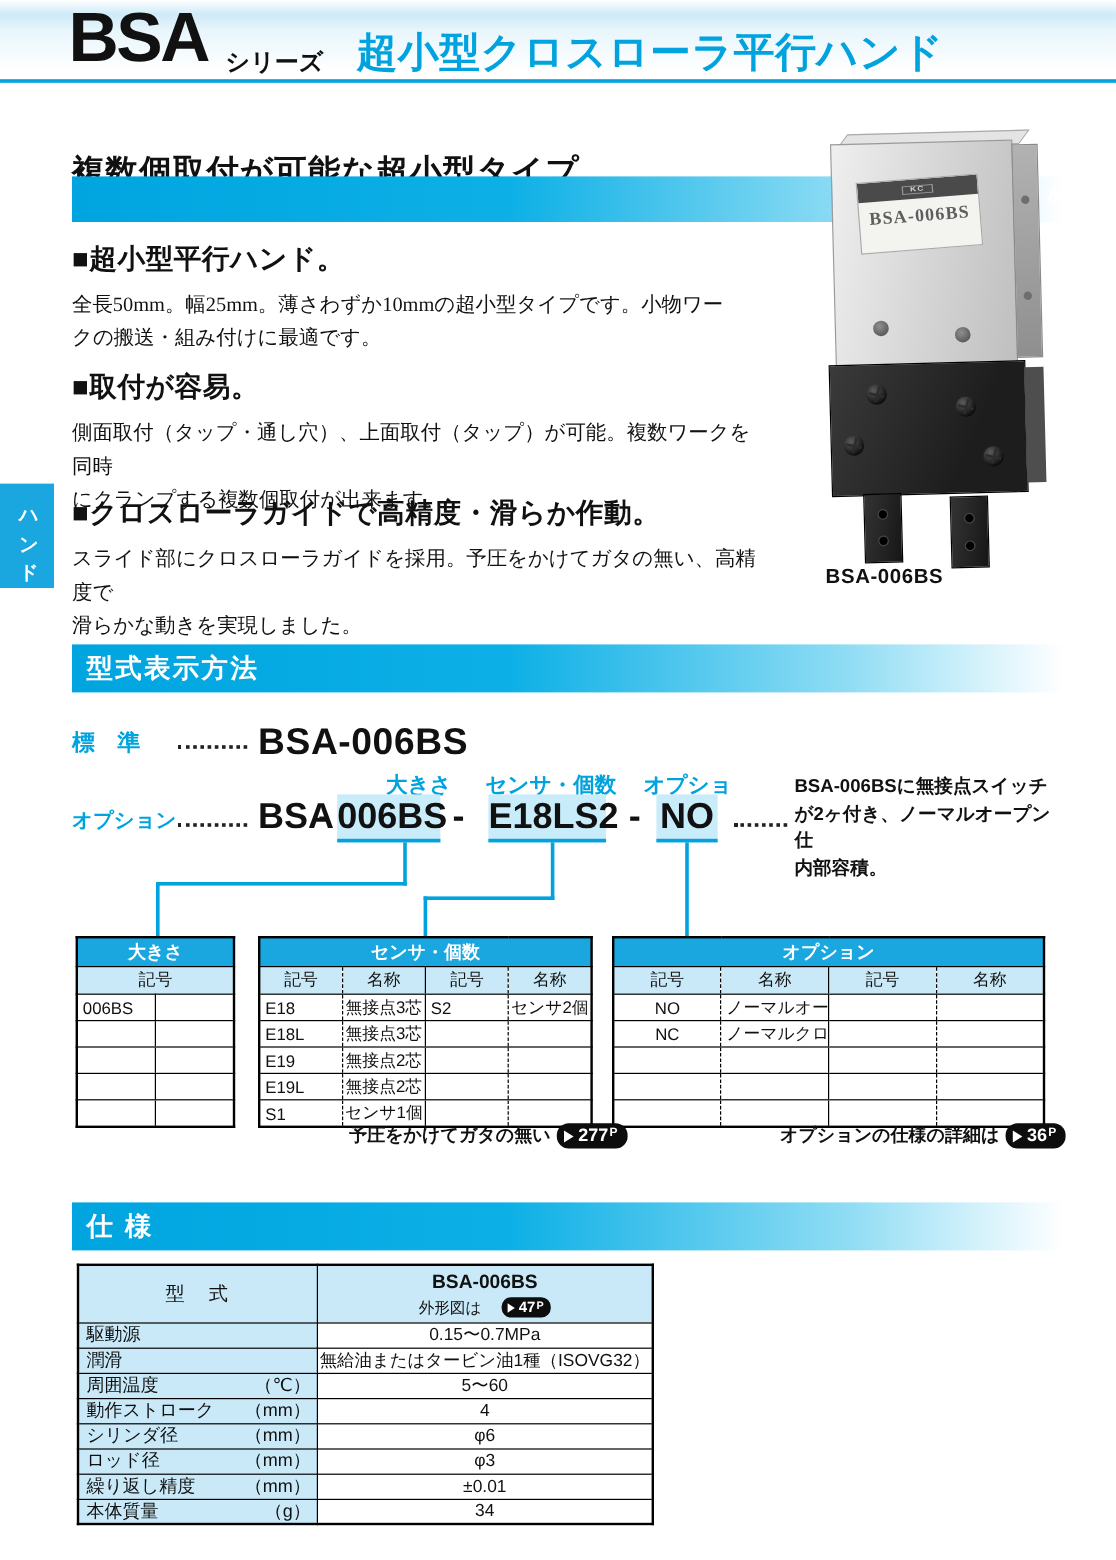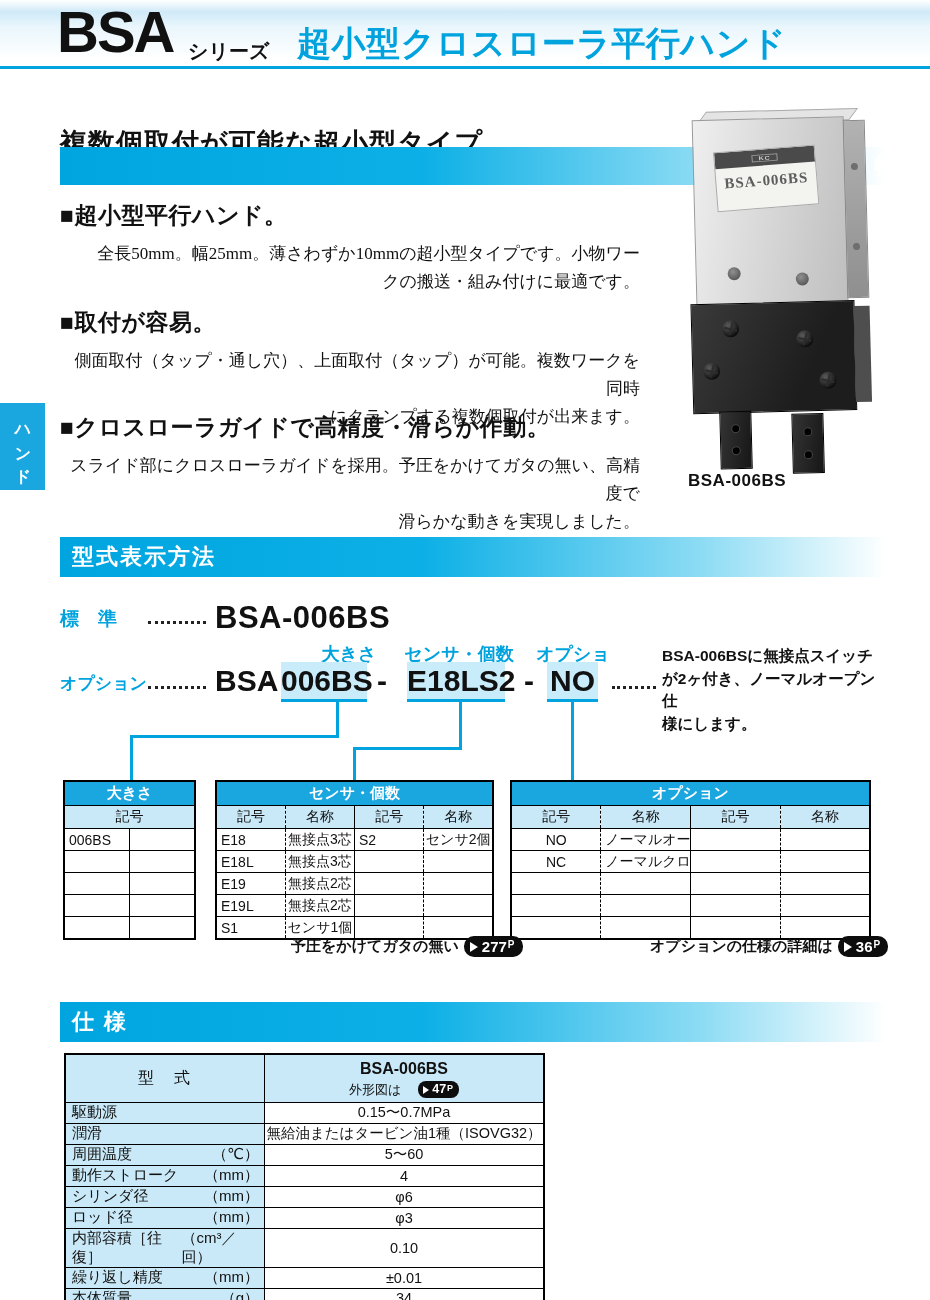--- a/index.html
+++ b/index.html
@@ -1,19 +1,19 @@
 <!DOCTYPE html>
 <html><head>
 <meta charset="utf-8">
 <style>
   html,body{margin:0;padding:0;}
   body{width:930px;height:1300px;position:relative;background:#fff;
        font-family:"Liberation Sans","DejaVu Sans",sans-serif;color:#111;}
   .abs{position:absolute;}
-  .mincho{font-family:"Liberation Serif","DejaVu Serif",serif;text-align:right;}
+  .mincho{font-family:"Liberation Serif","DejaVu Serif",serif;}
 
   
   .top-band{left:0;top:0;width:930px;height:66px;
     background:linear-gradient(180deg,#ffffff 0%,#cfeaf8 18%,#e9f6fc 40%,#ffffff 90%);
     border-bottom:3px solid #00a3dd;}
   .series-logo{left:57px;top:2px;font-size:58px;font-weight:bold;letter-spacing:-2px;line-height:1.05;}
   .series-suffix{left:188px;top:38px;font-size:20px;font-weight:bold;}
   .page-title{left:297px;top:21px;font-size:34px;font-weight:bold;color:#00a3dd;letter-spacing:0.5px;}
 
   .intro-heading{left:60px;top:93px;font-size:27px;font-weight:bold;letter-spacing:1px;margin-top:32px;}
@@ -191,21 +191,21 @@
 <div class="abs code-piece code-hl" style="left:281px;width:86px;">006BS</div>
 <div class="abs code-piece" style="left:374px;width:16px;text-align:center;">-</div>
 <div class="abs code-piece code-hl" style="left:407px;width:98px;">E18LS2</div>
 <div class="abs code-piece" style="left:521px;width:16px;text-align:center;">-</div>
 <div class="abs code-piece code-hl" style="left:547px;width:51px;">NO</div>
 
 <div class="abs leader" style="left:612px;top:686px;width:44px;"></div>
 <div class="abs model-note">
   <span>BSA-006BSに無接点スイッチ</span><br>
   <span>が2ヶ付き、ノーマルオープン仕</span><br>
-  <span>様にします。</span>
+  <span>内部容積。</span>
 </div>
 
 <div class="abs conn" style="left:336px;top:702px;width:3px;height:36px;"></div>
 <div class="abs conn" style="left:130px;top:735px;width:209px;height:3px;"></div>
 <div class="abs conn" style="left:130px;top:735px;width:3px;height:45px;"></div>
 <div class="abs conn" style="left:459px;top:702px;width:3px;height:48px;"></div>
 <div class="abs conn" style="left:353px;top:747px;width:109px;height:3px;"></div>
 <div class="abs conn" style="left:353px;top:747px;width:3px;height:33px;"></div>
 <div class="abs conn" style="left:571px;top:702px;width:3px;height:80px;"></div>
 
@@ -413,29 +413,20 @@
           <div class="spec-label-inner">
       <span>ロッド径</span>
       <span>（mm）</span>
           </div>
         </td>
     <td class="spec-value">φ3</td>
       </tr>
   <tr style="height:21px;">
     <td class="spec-label">
           <div class="spec-label-inner">
-      <span>内部容積［往復］</span>
-      <span>（cm³／回）</span>
-          </div>
-        </td>
-    <td class="spec-value">0.10</td>
-      </tr>
-  <tr style="height:21px;">
-    <td class="spec-label">
-          <div class="spec-label-inner">
       <span>繰り返し精度</span>
       <span>（mm）</span>
           </div>
         </td>
     <td class="spec-value">±0.01</td>
       </tr>
   <tr style="height:21px;">
     <td class="spec-label">
           <div class="spec-label-inner">
       <span>本体質量</span>

